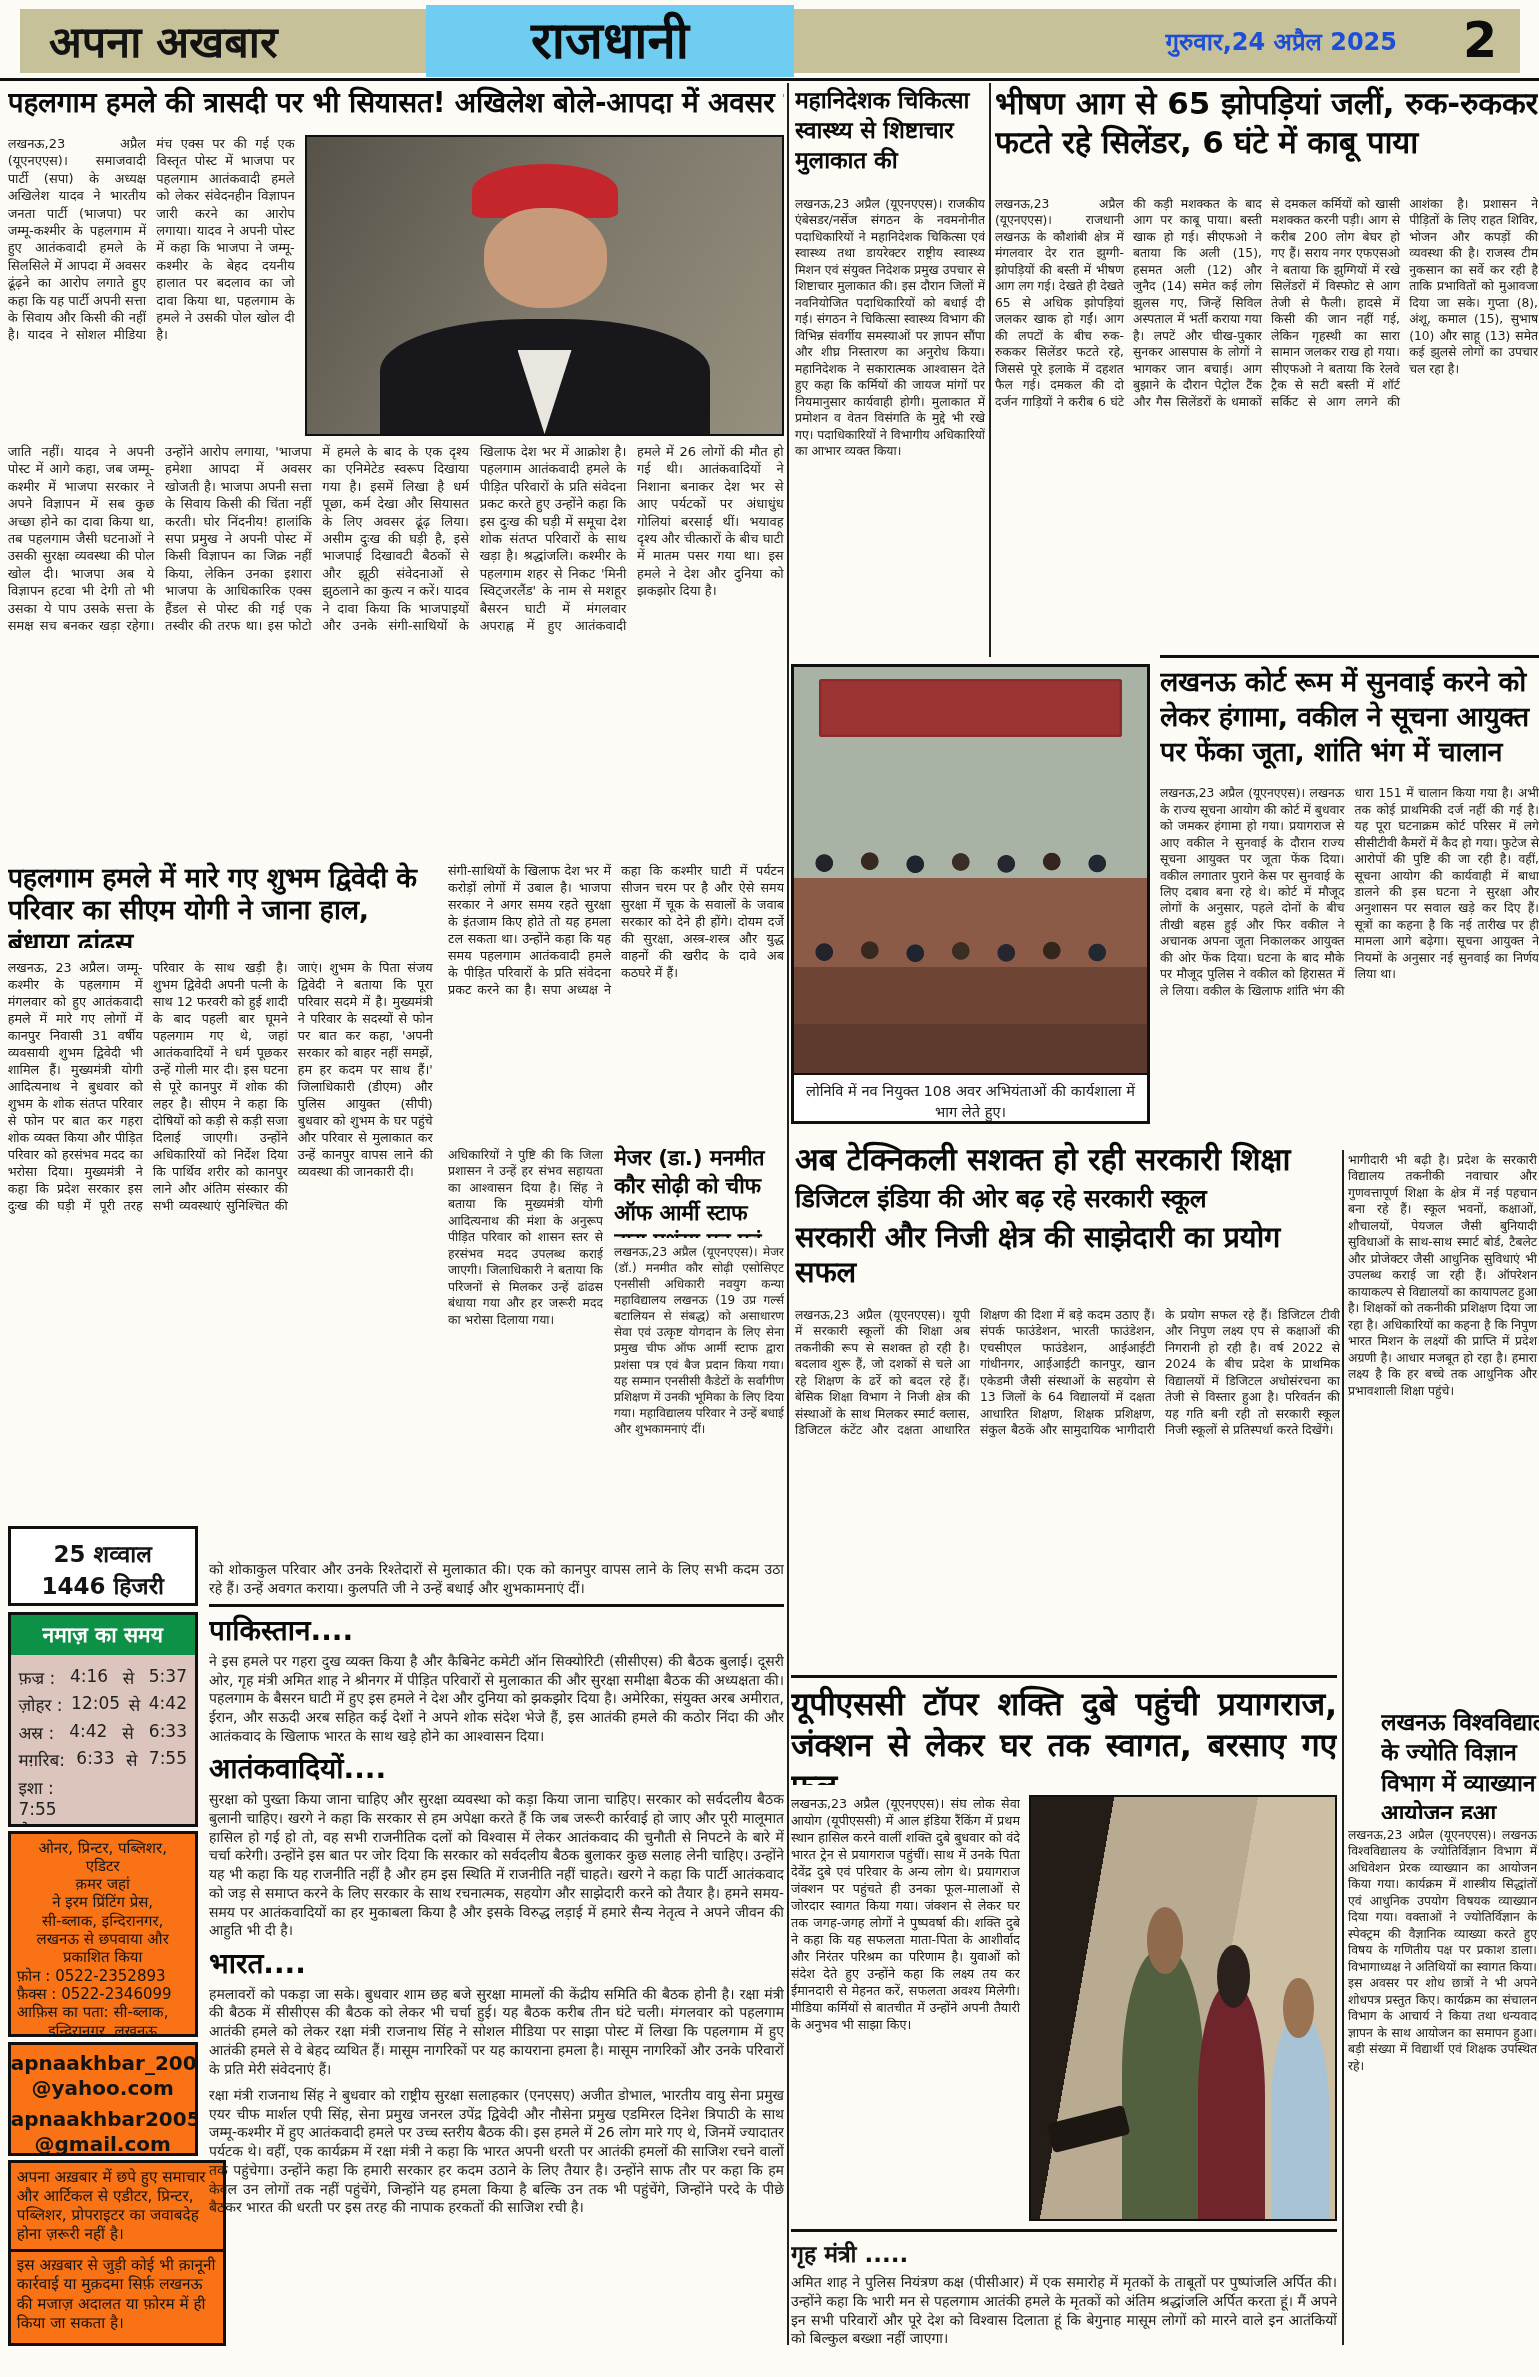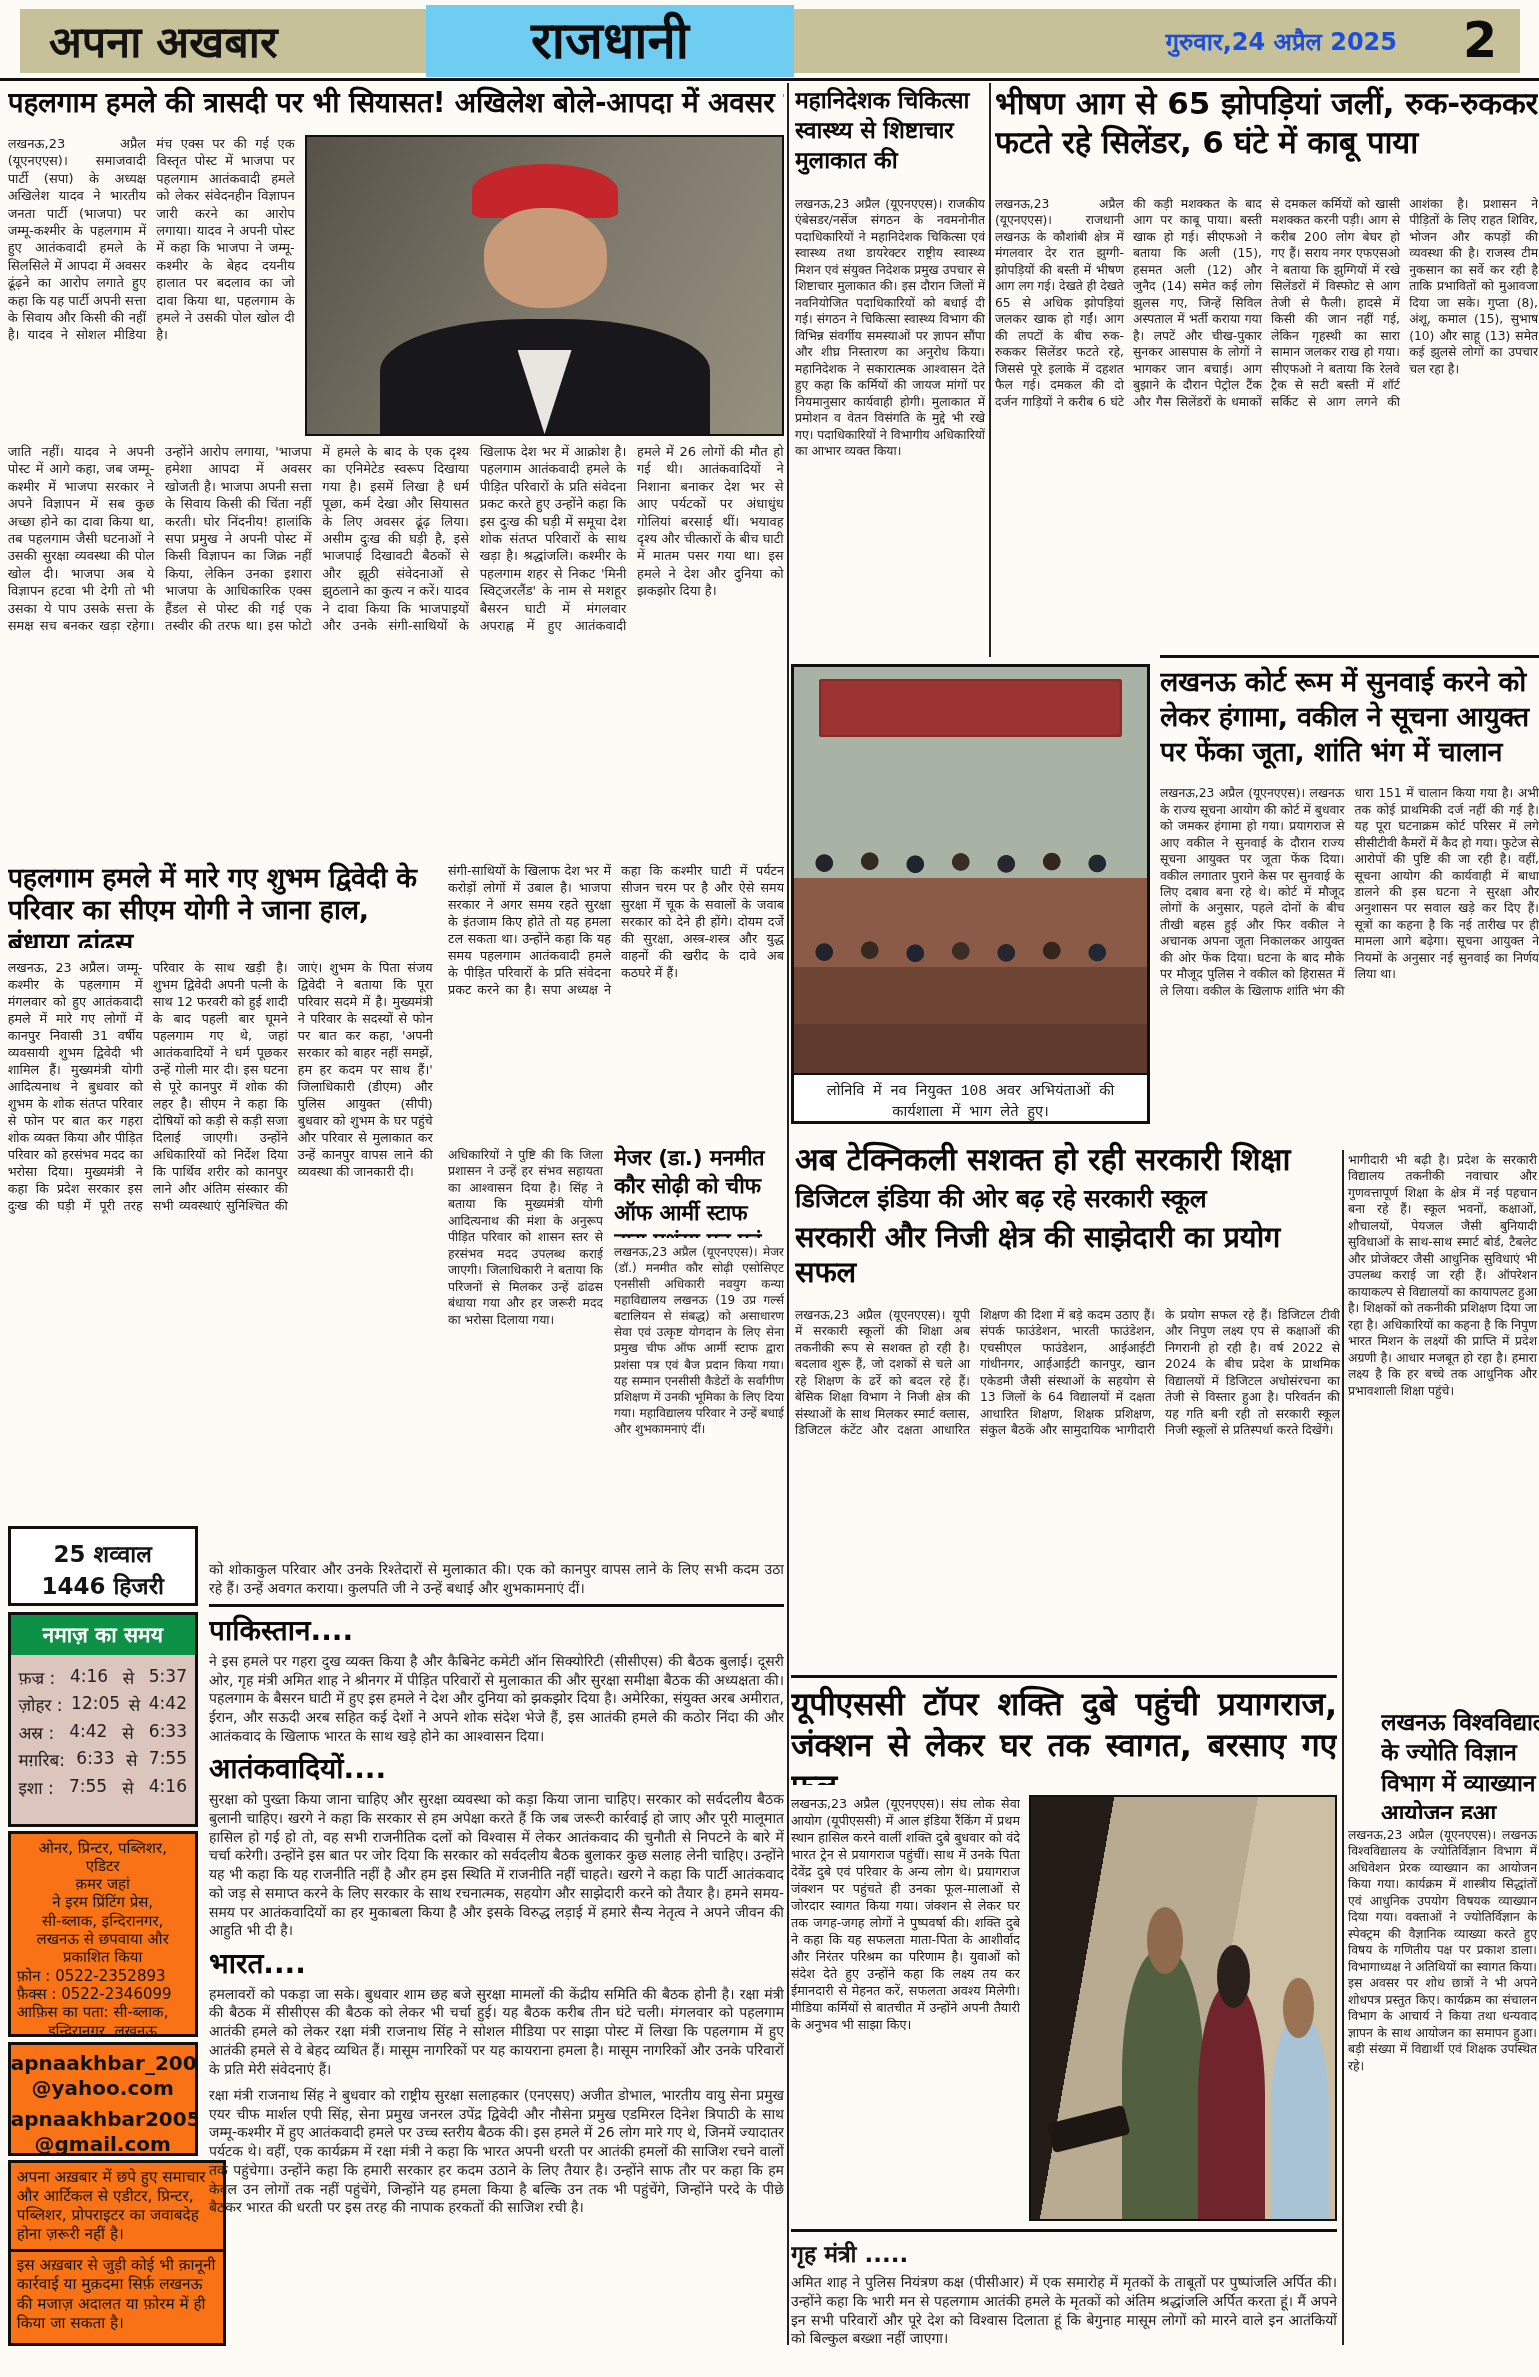--- a/index.html
+++ b/index.html
@@ -96,21 +96,21 @@
         <span>4:42</span>
         <span>से</span>
         <span>6:33</span>
       </div>
       <div style="display:flex;justify-content:space-between;margin:4.6px 0;">
         <span>मग़रिब:</span>
         <span>6:33</span>
         <span>से</span>
         <span>7:55</span>
       </div>
-      <div style="display:flex;justify-content:space-between;margin:4.6px 0;">
+      <div style="display:flex;justify-content:space-between;margin:4.6px 0;flex-direction:column;">
         <span>इशा :</span>
         <span>7:55</span>
         <span>से</span>
         <span>4:16</span>
       </div>
     </div>
   </div>
 
   <div class="abs box" style="left:7.7px;top:1831px;width:190px;height:206px;font-size:15px;line-height:1.22;padding-top:4.6px;">
     <div>ओनर, प्रिन्टर, पब्लिशर,</div>
@@ -159,21 +159,21 @@
 
   <div class="abs" style="left:791px;top:664px;width:359px;height:460px;border:3.1px solid #101010;overflow:hidden;background:#fff;">
     <div style="position:absolute;left:0;top:0;right:0;height:406px;background:linear-gradient(#a9b3a5 0 52%,#8c5b47 52% 74%,#6e4434 74% 100%);">
       <div style="position:absolute;left:7%;right:7%;top:12.3px;height:58px;background:#9c3434;border-radius:3.1px;
                   box-shadow:inset 0 0 0 2.3px #8a2b2b;"></div>
       <div class="crowd-row" style="left:4%;right:4%;top:44%;"></div>
       <div class="crowd-row" style="left:4%;right:4%;top:66%;"></div>
       <div style="position:absolute;left:0;right:0;bottom:0;height:12%;background:#5d3a2d;"></div>
     </div>
     <div style="position:absolute;left:0;right:0;bottom:0;height:48px;background:#ffffff;border-top:2.3px solid #101010;
-                font-size:14.6px;line-height:1.4;text-align:center;padding:6.1px 4.6px;color:#1a1a1a;font-family:Liberation Mono, monospace;">लोनिवि में नव नियुक्त 108 अवर अभियंताओं की कार्यशाला में भाग लेते हुए।</div>
+                font-size:14.6px;line-height:1.4;text-align:center;padding:6.1px 4.6px;color:#1a1a1a;">लोनिवि में नव नियुक्त 108 अवर अभियंताओं की कार्यशाला में भाग लेते हुए।</div>
   </div>
 
   <div class="abs" style="left:1160px;top:655px;width:379px;height:492px;border-top:3.1px solid #101010;padding-top:6.1px;overflow:hidden;">
     <div class="hl" style="font-size:27px;line-height:1.3;height:115px;">लखनऊ कोर्ट रूम में सुनवाई करने को लेकर हंगामा, वकील ने सूचना आयुक्त पर फेंका जूता, शांति भंग में चालान</div>
     <div class="bt c2" style="height:360px;font-size:12.3px;margin-top:6.1px;">लखनऊ,23 अप्रैल (यूएनएएस)। लखनऊ के राज्य सूचना आयोग की कोर्ट में बुधवार को जमकर हंगामा हो गया। प्रयागराज से आए वकील ने सुनवाई के दौरान राज्य सूचना आयुक्त पर जूता फेंक दिया। वकील लगातार पुराने केस पर सुनवाई के लिए दबाव बना रहे थे। कोर्ट में मौजूद लोगों के अनुसार, पहले दोनों के बीच तीखी बहस हुई और फिर वकील ने अचानक अपना जूता निकालकर आयुक्त की ओर फेंक दिया। घटना के बाद मौके पर मौजूद पुलिस ने वकील को हिरासत में ले लिया। वकील के खिलाफ शांति भंग की धारा 151 में चालान किया गया है। अभी तक कोई प्राथमिकी दर्ज नहीं की गई है। यह पूरा घटनाक्रम कोर्ट परिसर में लगे सीसीटीवी कैमरों में कैद हो गया। फुटेज से आरोपों की पुष्टि की जा रही है। वहीं, सूचना आयोग की कार्यवाही में बाधा डालने की इस घटना ने सुरक्षा और अनुशासन पर सवाल खड़े कर दिए हैं। सूत्रों का कहना है कि नई तारीख पर ही मामला आगे बढ़ेगा। सूचना आयुक्त ने नियमों के अनुसार नई सुनवाई का निर्णय लिया था।</div>
   </div>
 
   <div class="abs" style="left:795px;top:1141px;width:545px;height:156px;overflow:hidden;">
     <div class="hl" style="font-size:31px;">अब टेक्निकली सशक्त हो रही सरकारी शिक्षा</div>
     <div class="hl" style="font-size:25px;margin-top:6.1px;">डिजिटल इंडिया की ओर बढ़ रहे सरकारी स्कूल</div>

